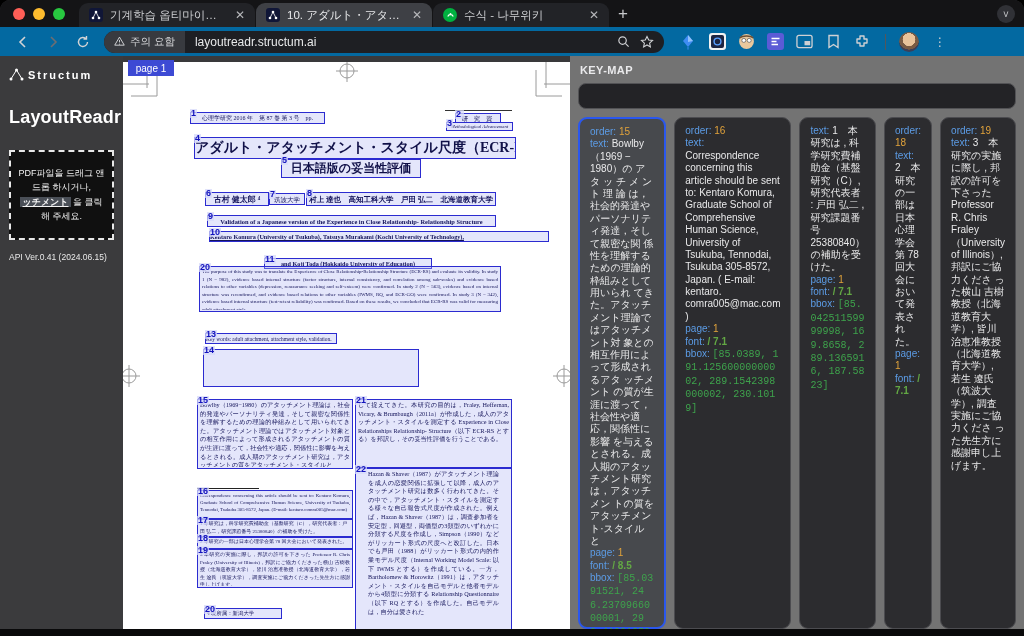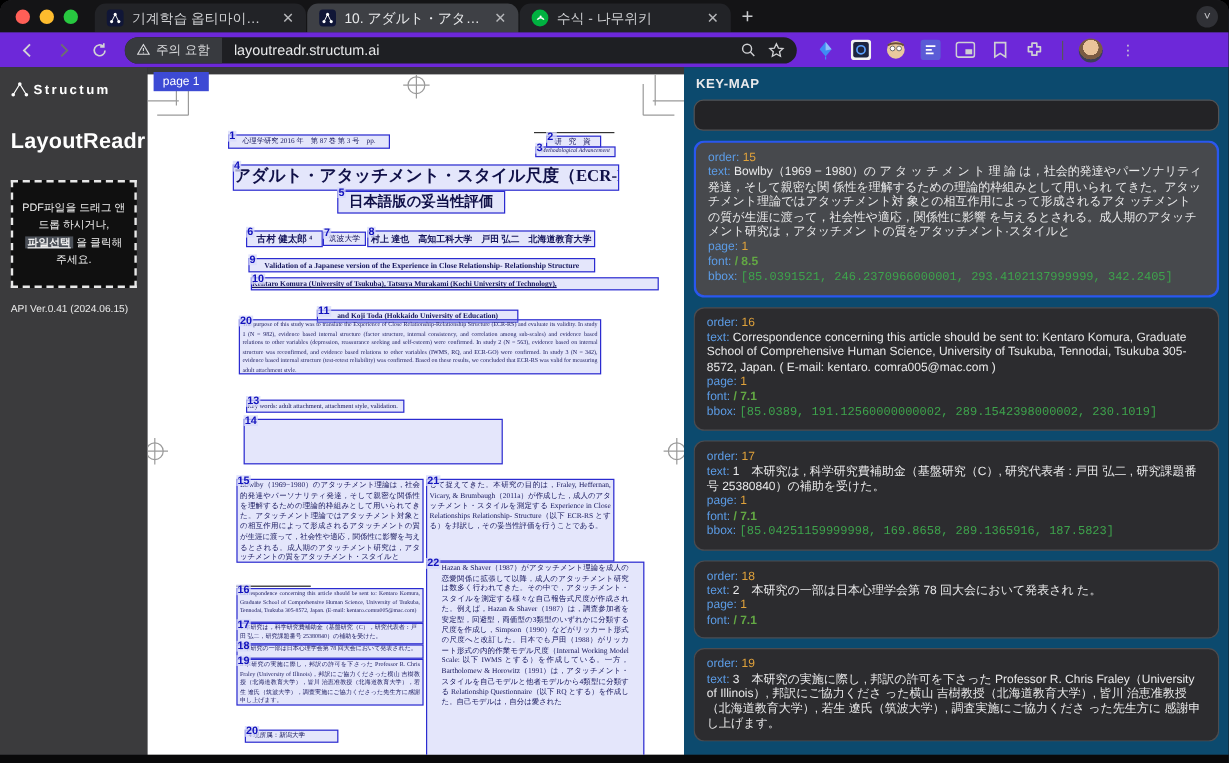--- a/index.html
+++ b/index.html
@@ -17,21 +17,21 @@
   .tab .title{flex:1;white-space:nowrap;overflow:hidden;text-overflow:ellipsis;}
   .tab .close{color:#b7b8bb;font-size:12px;padding:0 2px;cursor:default;}
   .favicon{width:14px;height:14px;flex:0 0 14px;display:flex;align-items:center;justify-content:center;}
   .fav-structum{background:#101637;border-radius:3px;}
   .fav-namu{background:#00b140;border-radius:50%;}
   .newtab{color:#c8c9cc;font-size:17px;margin:0 0 3px 8px;}
   .tabsearch{position:absolute;right:9px;top:5px;width:18px;height:18px;border-radius:50%;background:#303136;
              color:#c8c9cc;font-size:10px;display:flex;align-items:center;justify-content:center;}
 
   
-  .toolbar{position:absolute;left:0;top:27px;width:1024px;height:29px;background:#6d28d9;display:flex;align-items:center;padding:0 8px;}
+  .toolbar{position:absolute;left:0;top:27px;width:1024px;height:29px;background:#0369a1;display:flex;align-items:center;padding:0 8px;}
   .navbtn{width:24px;height:24px;display:flex;align-items:center;justify-content:center;margin:0 3px;color:#d2d3d5;}
   .navbtn.disabled{color:#6d6e72;}
   .urlpill{height:22px;flex:0 0 560px;background:#1e1f23;border-radius:11px;display:flex;align-items:center;overflow:hidden;margin-left:6px;}
   .warnseg{display:flex;align-items:center;gap:5px;background:#383a3f;height:100%;padding:0 10px;color:#dadbdd;font-size:10.5px;white-space:nowrap;}
   .urltext{color:#e8e9ea;font-size:12px;padding:0 10px;flex:1;}
   .pillicons{display:flex;align-items:center;gap:10px;padding-right:10px;color:#cfd0d3;}
   .exticons{display:flex;align-items:center;gap:9px;margin-left:14px;}
   .extic{width:20px;height:20px;display:flex;align-items:center;justify-content:center;}
   .divider-v{width:1px;height:16px;background:#55565a;margin:0 4px;}
   .avatar{width:20px;height:20px;border-radius:50%;background:radial-gradient(circle at 50% 38%,#e9c39a 0 40%,#7a5b43 41% 62%,#3c3f58 63% 100%);}
@@ -81,27 +81,27 @@
   .b13{left:82px;top:271px;width:132px;height:11px;font-size:5.4px;line-height:10px;}
   .b14{left:80px;top:287px;width:216px;height:25px;font-size:5.4px;line-height:7.8px;white-space:pre-line;padding:18px 2px;}
   .b15{left:74px;top:337px;width:156px;height:70px;font-size:6.2px;line-height:8.6px;text-align:justify;padding:1px 2px;}
   .fnrule{position:absolute;left:74px;top:426px;width:62px;border-top:1px solid #222;z-index:2;}
   .b16{left:74px;top:428px;width:156px;height:29px;font-size:4.8px;line-height:7px;text-align:justify;padding:1px 2px;}
   .b17{left:74px;top:457px;width:156px;height:18px;font-size:5px;line-height:8px;padding:0 2px;}
   .b18{left:74px;top:475px;width:156px;height:12px;font-size:5px;line-height:8px;padding:0 2px;}
   .b19{left:74px;top:487px;width:156px;height:39px;font-size:5px;line-height:7.6px;text-align:justify;padding:1px 2px;}
   .b20{left:81px;top:546px;width:78px;height:11px;font-size:5.4px;line-height:9px;padding:0 2px;}
   .b21{left:232px;top:337px;width:157px;height:69px;font-size:6.2px;line-height:8.6px;text-align:justify;padding:1px 2px;}
-  .b22{left:232px;top:406px;width:182px;height:168px;font-size:6.2px;line-height:8.6px;text-align:justify;padding:1px 12px;}
-
-  
-  .keymap{flex:1;height:100%;background:#0c4a6e;padding:6px 8px 0 8px;overflow:hidden;display:flex;flex-direction:column;}
+  .b22{left:232px;top:406px;width:157px;height:168px;font-size:6.2px;line-height:8.6px;text-align:justify;padding:1px 12px;}
+
+  
+  .keymap{flex:1;height:100%;background:#737373;padding:6px 8px 0 8px;overflow:hidden;display:flex;flex-direction:column;}
   .km-title{color:#eaeaec;font-size:11px;font-weight:bold;letter-spacing:.4px;margin:2px 0 7px 2px;}
   .km-search{height:26px;border:1px solid #525255;border-radius:8px;background:#232326;margin-bottom:8px;flex:0 0 26px;}
-  .km-list{display:flex;flex-direction:column;gap:8px;overflow:hidden;}
+  .km-list{display:flex;flex-direction:row;gap:8px;overflow:hidden;}
   .km-card{border:1px solid #4c4c50;border-radius:9px;background:#2c2c2f;padding:7px 10px;
            font-size:10px;line-height:1.24;}
   .km-card.selected{background:#47494d;border:2px solid #2a57ef;}
   .km-k{color:#5c9ce6;}
   .v-order,.v-page{color:#e0a23b;}
   .v-text{color:#e9e9ea;}
   .v-font{color:#63a844;font-weight:bold;}
   .v-bbox{color:#3ea34c;word-break:break-all;font-family:Liberation Mono, monospace;}
   .km-line{margin:0;}
   svg{display:block;}
@@ -249,21 +249,21 @@
           <circle cx="7.5" cy="2" r="1.5" fill="#fff"></circle>
             <circle cx="2" cy="11" r="1.5" fill="#fff"></circle>
             <circle cx="13" cy="11" r="1.5" fill="#fff"></circle>
           <path d="M7.5 2L2 11M7.5 2L13 11" stroke="#fff" stroke-width="1"></path>
           </svg>
         <span class="bname">Structum</span>
       </div>
       <div class="apptitle">LayoutReadr</div>
       <div class="dropzone">
         <span>PDF파일을 드래그 앤 드롭 하시거나,</span><br>
-        <span class="filelink">파일선택</span><span> 을 클릭해 주세요.</span>
+        <span class="filelink">ッチメント</span><span> 을 클릭해 주세요.</span>
       </div>
       <div class="apiver">API Ver.0.41 (2024.06.15)</div>
     </div>
 
     <div class="viewer">
       <div class="pagebadge">page 1</div>
       <div class="page">
         <svg class="cropsvg" width="447" height="567" viewBox="0 0 447 567">
           <g stroke="#9a9a9a" fill="none" stroke-width="1">
             <path d="M0 22 H26 M24 0 V26 M8 34 H34 M34 8 V34"></path>
@@ -384,21 +384,20 @@
 
   <div class="km-card">
     <p class="km-line"><span class="km-k">order:</span> <span class="v-order">16</span></p>
     <p class="km-line"><span class="km-k">text:</span> <span class="v-text">Correspondence concerning this article should be sent to: Kentaro Komura, Graduate School of Comprehensive Human Science, University of Tsukuba, Tennodai, Tsukuba 305-8572, Japan. ( E-mail: kentaro. comra005@mac.com )</span></p>
     <p class="km-line"><span class="km-k">page:</span> <span class="v-page">1</span></p>
     <p class="km-line"><span class="km-k">font:</span> <span class="v-font">/ 7.1</span></p>
     <p class="km-line"><span class="km-k">bbox:</span> <span class="v-bbox">[85.0389, 191.12560000000002, 289.1542398000002, 230.1019]</span></p>
   </div>
 
   <div class="km-card">
-    <p class="km-line"><span class="km-k">order:</span> <span class="v-order">17</span></p>
     <p class="km-line"><span class="km-k">text:</span> <span class="v-text">1　本研究は , 科学研究費補助金（基盤研究（C）, 研究代表者 : 戸田 弘二 , 研究課題番号 25380840）の補助を受けた。</span></p>
     <p class="km-line"><span class="km-k">page:</span> <span class="v-page">1</span></p>
     <p class="km-line"><span class="km-k">font:</span> <span class="v-font">/ 7.1</span></p>
     <p class="km-line"><span class="km-k">bbox:</span> <span class="v-bbox">[85.04251159999998, 169.8658, 289.1365916, 187.5823]</span></p>
   </div>
 
   <div class="km-card">
     <p class="km-line"><span class="km-k">order:</span> <span class="v-order">18</span></p>
     <p class="km-line"><span class="km-k">text:</span> <span class="v-text">2　本研究の一部は日本心理学会第 78 回大会において発表され た。</span></p>
     <p class="km-line"><span class="km-k">page:</span> <span class="v-page">1</span></p>

